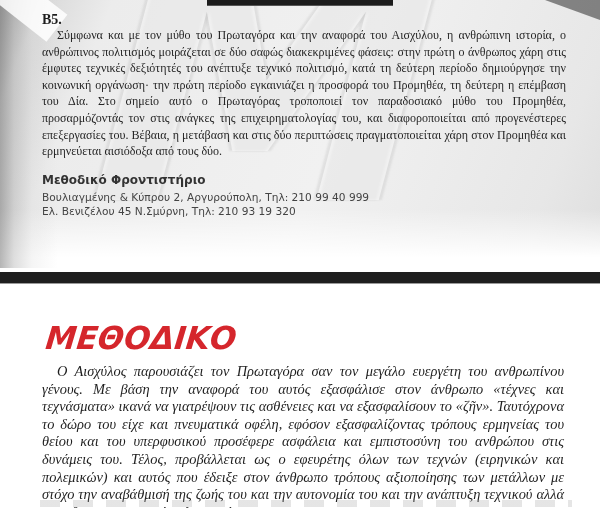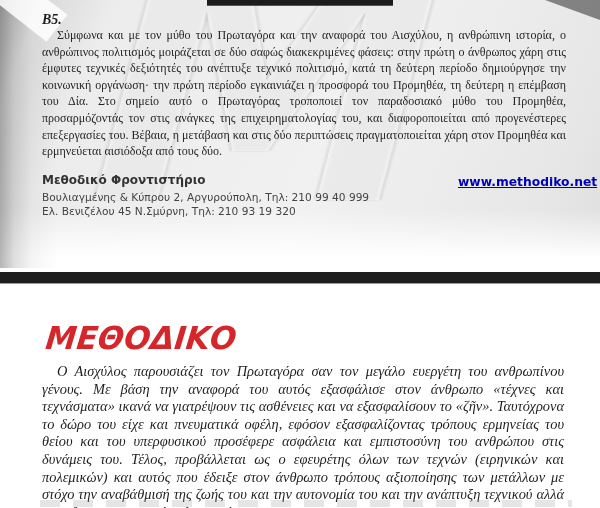--- a/index.html
+++ b/index.html
@@ -67,21 +67,20 @@
     background: #1c1c1c;
     border-bottom: 1px solid #555;
   }
 
   .section-label {
     position: absolute;
     left: 42px; top: 12px;
     font-size: 14px;
     font-weight: bold;
     color: #1d1d1d;
-    font-style: italic;
   }
   .intro-paragraph {
     position: absolute;
     left: 42px; top: 27px;
     width: 524px;
     font-size: 12px;
     line-height: 16.6px;
     color: #252525;
     text-align: justify;
     text-indent: 15px;
@@ -177,21 +176,20 @@
     <div class="section-label">Β5.</div>
 
     <div class="intro-paragraph">Σύμφωνα και με τον μύθο του Πρωταγόρα και την αναφορά του Αισχύλου, η ανθρώπινη ιστορία, ο ανθρώπινος πολιτισμός μοιράζεται σε δύο σαφώς διακεκριμένες φάσεις: στην πρώτη ο άνθρωπος χάρη στις έμφυτες τεχνικές δεξιότητές του ανέπτυξε τεχνικό πολιτισμό, κατά τη δεύτερη περίοδο δημιούργησε την κοινωνική οργάνωση· την πρώτη περίοδο εγκαινιάζει η προσφορά του Προμηθέα, τη δεύτερη η επέμβαση του Δία. Στο σημείο αυτό ο Πρωταγόρας τροποποιεί τον παραδοσιακό μύθο του Προμηθέα, προσαρμόζοντάς τον στις ανάγκες της επιχειρηματολογίας του, και διαφοροποιείται από προγενέστερες επεξεργασίες του. Βέβαια, η μετάβαση και στις δύο περιπτώσεις πραγματοποιείται χάρη στον Προμηθέα και ερμηνεύεται αισιόδοξα από τους δύο.</div>
 
     <div class="contact-block">
       <div class="school-name">Μεθοδικό Φροντιστήριο</div>
       <div class="address-line">Βουλιαγμένης &amp; Κύπρου 2, Αργυρούπολη, Τηλ: 210 99 40 999</div>
       <div class="address-line">Ελ. Βενιζέλου 45 Ν.Σμύρνη, Τηλ: 210 93 19 320</div>
     </div>
 
-    <a class="website-link" style="color: rgb(0, 0, 187);">www.methodiko.net</a>
   </div>
 
   <div class="top-edge-bar"></div>
 
   <div class="divider-bar" style="background: rgb(30, 30, 30);"></div>
 
   <div class="logo" style="color: rgb(213, 38, 44);">ΜΕΘΟΔΙΚΟ</div>
 
   <div class="body-paragraph">Ο Αισχύλος παρουσιάζει τον Πρωταγόρα σαν τον μεγάλο ευεργέτη του ανθρωπίνου γένους. Με βάση την αναφορά του αυτός εξασφάλισε στον άνθρωπο «τέχνες και τεχνάσματα» ικανά να γιατρέψουν τις ασθένειες και να εξασφαλίσουν το «ζῆν». Ταυτόχρονα το δώρο του είχε και πνευματικά οφέλη, εφόσον εξασφαλίζοντας τρόπους ερμηνείας του θείου και του υπερφυσικού προσέφερε ασφάλεια και εμπιστοσύνη του ανθρώπου στις δυνάμεις του. Τέλος, προβάλλεται ως ο εφευρέτης όλων των τεχνών (ειρηνικών και πολεμικών) και αυτός που έδειξε στον άνθρωπο τρόπους αξιοποίησης των μετάλλων με στόχο την αναβάθμισή της ζωής του και την αυτονομία του και την ανάπτυξη τεχνικού αλλά και ηθικοπνευματικού πολιτισμού.</div>
 

